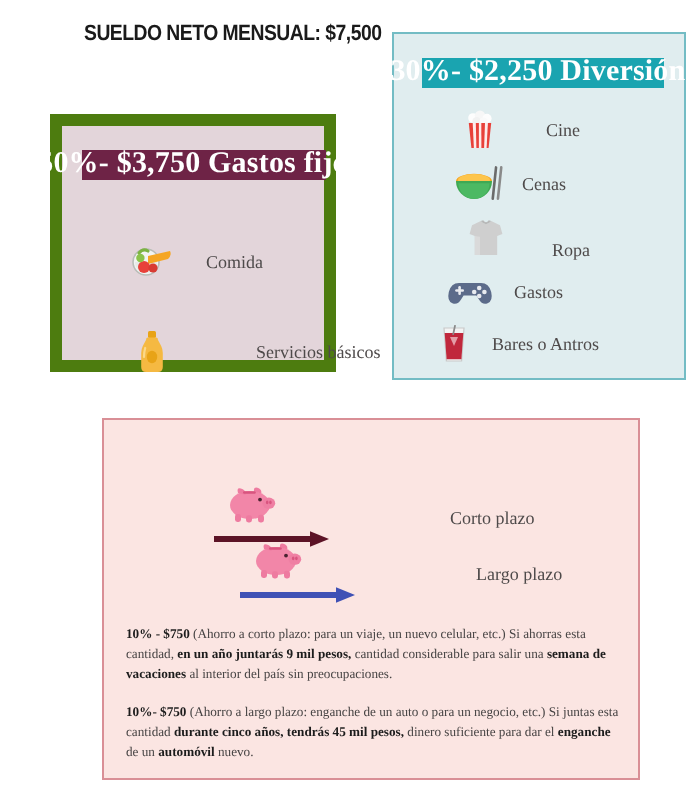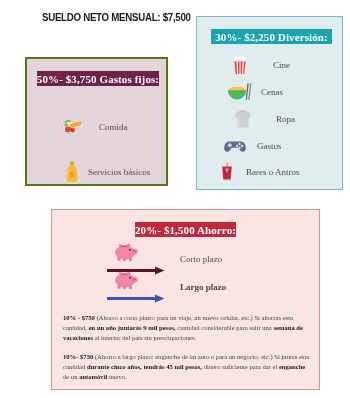--- a/index.html
+++ b/index.html
@@ -38,21 +38,21 @@
   .panel {
     position: absolute;
     box-sizing: border-box;
   }
   .panel-gastos {
     left: 25px;
     top: 57px;
     width: 143px;
     height: 129px;
     background: #e3d5da;
-    border: 2px solid #4d7c0f;
+    border: 6px solid #4d7c0f;
   }
   .panel-diversion {
     left: 196px;
     top: 16px;
     width: 147px;
     height: 174px;
     background: #e0edef;
     border: 1px solid #73bcc4;
   }
   .panel-ahorro {
@@ -63,21 +63,21 @@
     background: #fbe5e2;
     border: 1px solid #d98f96;
   }
 
   
   .ribbon {
     position: absolute;
     color: #ffffff;
     font-family: "Liberation Serif", serif;
     font-weight: bold;
-    font-size: 11px;
+    font-size: 15px;
     white-space: nowrap;
     display: flex;
     align-items: center;
     justify-content: center;
     letter-spacing: 0.1px;
   }
   .ribbon-gastos {
     left: 10px;
     top: 12px;
     width: 122px;
@@ -116,40 +116,40 @@
     height: 22px;
     display: inline-flex;
     align-items: center;
     justify-content: center;
     flex: 0 0 auto;
   }
 
   
   .g-row1 { left: 34px; top: 41px; margin-top: 16px; }
   .g-row2 { left: 34px; top: 72px; }
-  .g-row3 { left: 34px; top: 102px; }
+  .g-row3 { left: 34px; top: 102px; gap: 36px; }
   .g-row1 .item-label, .g-row2 .item-label { margin-left: 16px; }
   .g-row3 .item-label { margin-left: 5px; }
 
   
   .d-row1 { left: 32px; top: 37px; }
   .d-row2 { left: 30px; top: 64px; justify-content: space-between; }
-  .d-row3 { left: 35px; top: 91px; }
+  .d-row3 { left: 35px; top: 91px; align-items: flex-end; }
   .d-row4 { left: 26px; top: 118px; }
   .d-row5 { left: 19px; top: 144px; }
   .d-row1 .item-label { margin-left: 22px; }
   .d-row2 .item-label { margin-left: 8px; }
   .d-row3 .item-label { margin-left: 22px; }
   .d-row4 .item-label { margin-left: 10px; }
   .d-row5 .item-label { margin-left: 8px; }
 
   
   .a-row1 { left: 55px; top: 34px; }
-  .a-row2 { left: 55px; top: 62px; font-weight: bold; }
-  .a-row1 .item-label, .a-row2 .item-label { margin-left: 27px; }
+  .a-row2 { left: 68px; top: 62px; }
+  .a-row1 .item-label, .a-row2 .item-label { margin-left: 72px; }
   .pig-group {
     position: relative;
     width: 46px;
     height: 30px;
     flex: 0 0 auto;
   }
   .pig-svg {
     position: absolute;
     left: 5px;
     top: -2px;
@@ -281,21 +281,20 @@
           <path d="M2.35 4.5 L11.65 4.5 L10.7 17.6 L3.3 17.6 Z" fill="#c0283c"></path>
           <path d="M5 6.5 L9 6.5 L7 11 Z" fill="#ffffff" opacity="0.55"></path>
           <rect x="6.6" y="0.5" width="0.9" height="5" fill="#8a8a8a" transform="rotate(12 7 3)"></rect>
         </svg>
       </span>
       <span class="item-label">Bares o Antros</span>
     </div>
   </div>
 
   <div class="panel panel-ahorro">
-    <div class="ribbon ribbon-ahorro">20%- $1,500 Ahorro:</div>
 
     <div class="item-row a-row1">
       <span class="pig-group">
         <span class="pig-svg">
           <svg width="28" height="20" viewBox="0 0 28 20">
             <ellipse cx="13" cy="10.5" rx="10" ry="7" fill="#f286a8"></ellipse>
             <path d="M7 4.5 Q6 1 9.4 2.6 Q11 3.6 10.8 5.4 Z" fill="#ee7ba0"></path>
             <path d="M15 3.8 Q14.6 0.8 17.6 2.2 Q19 3 18.6 4.8 Z" fill="#ee7ba0"></path>
             <ellipse cx="22.4" cy="9.6" rx="3.2" ry="2.8" fill="#ef7fa3"></ellipse>
             <ellipse cx="23.2" cy="9.2" rx="0.65" ry="0.9" fill="#d9547f"></ellipse>

